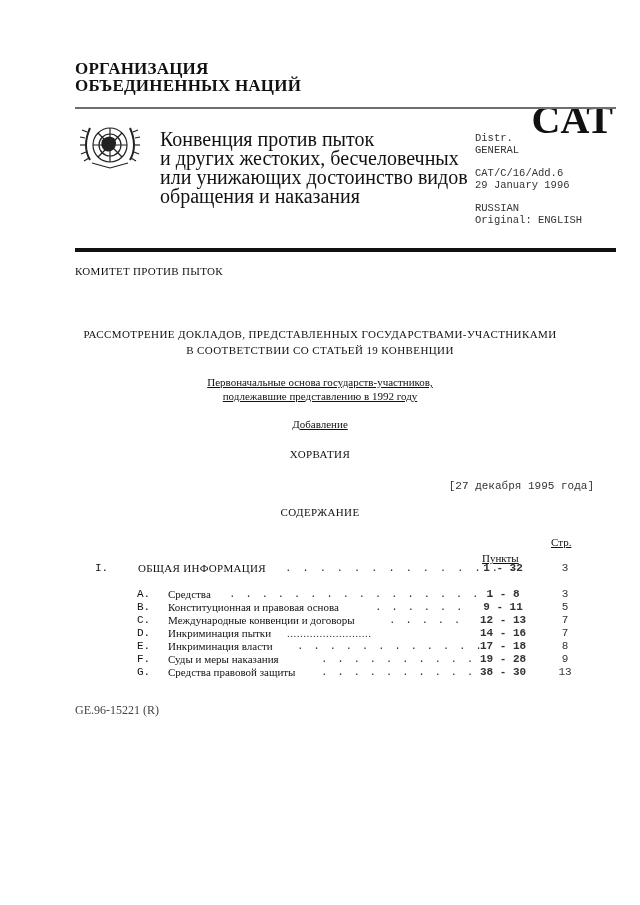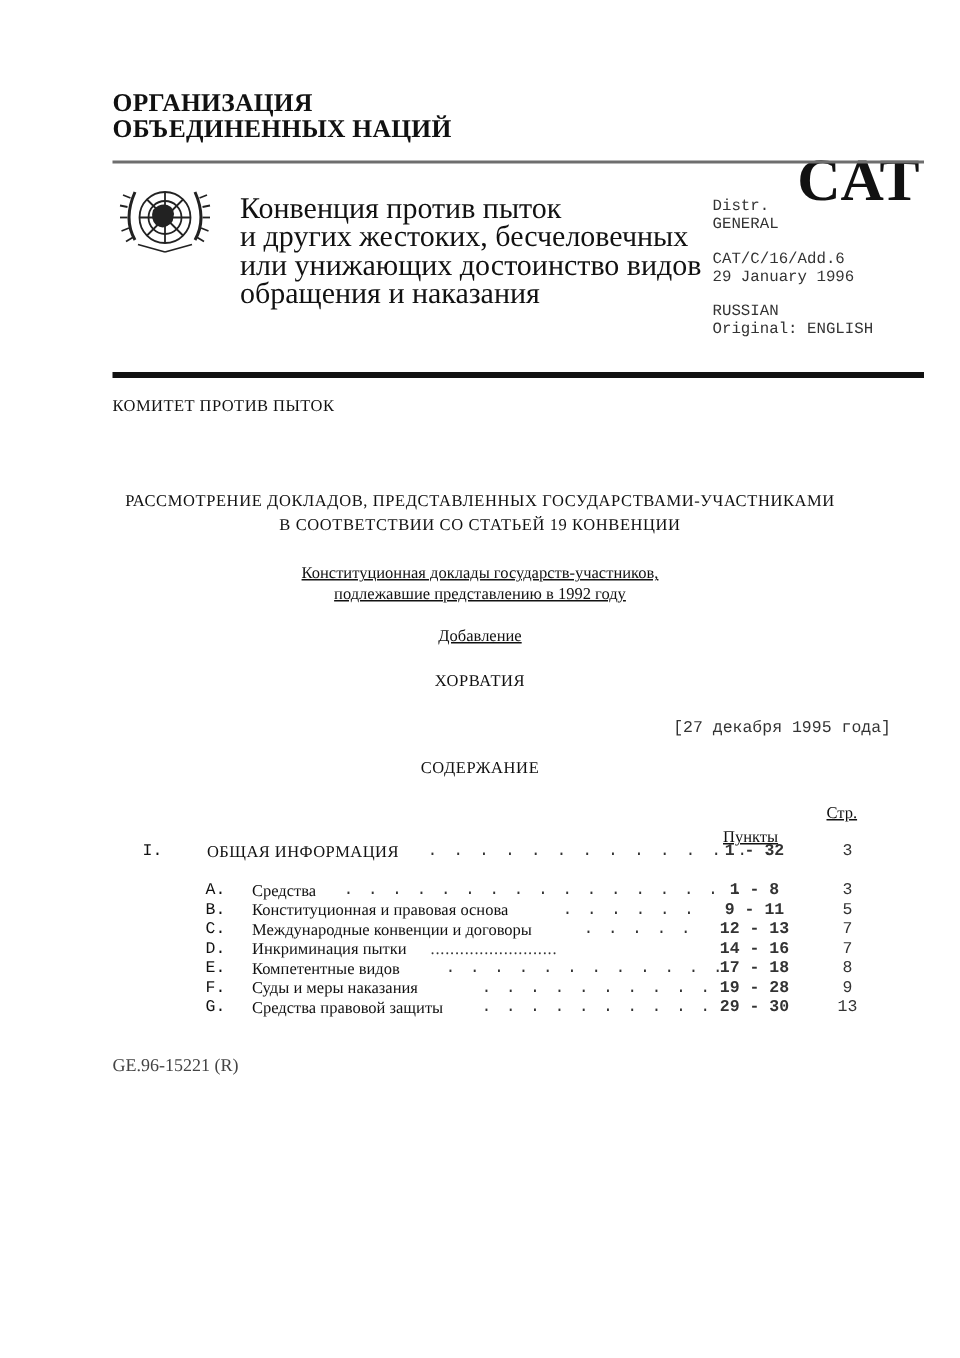--- a/index.html
+++ b/index.html
@@ -108,21 +108,21 @@
 <div class="abs rule-thick"></div>
 
 <div class="abs committee serif">КОМИТЕТ  ПРОТИВ  ПЫТОК</div>
 
 <div class="abs center title1 serif">
   <div>РАССМОТРЕНИЕ  ДОКЛАДОВ,  ПРЕДСТАВЛЕННЫХ  ГОСУДАРСТВАМИ-УЧАСТНИКАМИ</div>
   <div>В  СООТВЕТСТВИИ  СО  СТАТЬЕЙ  19  КОНВЕНЦИИ</div>
 </div>
 
 <div class="abs center sub serif">
-  <div><span class="u">Конституционная  доклады  государств-участников,</span></div>
+  <div><span class="u">Первоначальные  основа  государств-участников,</span></div>
   <div><span class="u">подлежавшие  представлению  в  1992  году</span></div>
 </div>
 
 <div class="abs center addendum serif">
   <span class="u">Добавление</span>
 </div>
 
 <div class="abs center country serif">ХОРВАТИЯ</div>
 
 <div class="abs date mono">[27  декабря  1995  года]</div>
@@ -164,34 +164,34 @@
   </div>
   <div style="position:absolute; top:39px; width:480px; height:13px;">
     <span class="n mono">D.</span>
     <span class="t serif" style="left:31px;">Инкриминация  пытки</span>
     <span class="d serif" style="left:150px; letter-spacing:0.5px;">..........................</span>
     <span class="p mono" style="left:336px;">14 - 16</span>
     <span class="s mono" style="left:413px;">7</span>
   </div>
   <div style="position:absolute; top:52px; width:480px; height:13px;">
     <span class="n mono">E.</span>
-    <span class="t serif" style="left:31px;">Компетентные  видов</span>
+    <span class="t serif" style="left:31px;">Инкриминация  власти</span>
     <span class="d mono" style="left:160px; letter-spacing:1.5px;">. . . . . . . . . . . .</span>
     <span class="p mono" style="left:336px;">17 - 18</span>
     <span class="s mono" style="left:413px;">8</span>
   </div>
   <div style="position:absolute; top:65px; width:480px; height:13px;">
     <span class="n mono">F.</span>
     <span class="t serif" style="left:31px;">Суды  и  меры  наказания</span>
     <span class="d mono" style="left:184px; letter-spacing:1.5px;">. . . . . . . . . .</span>
     <span class="p mono" style="left:336px;">19 - 28</span>
     <span class="s mono" style="left:413px;">9</span>
   </div>
   <div style="position:absolute; top:78px; width:480px; height:13px;">
     <span class="n mono">G.</span>
     <span class="t serif" style="left:31px;">Средства  правовой  защиты</span>
     <span class="d mono" style="left:184px; letter-spacing:1.5px;">. . . . . . . . . .</span>
-    <span class="p mono" style="left:336px;">29 - 30</span>
+    <span class="p mono" style="left:336px;">38 - 30</span>
     <span class="s mono" style="left:413px;">13</span>
   </div>
 </div>
 
 <div class="abs footer mono">GE.96-15221   (R)</div>
 
 </body></html>

